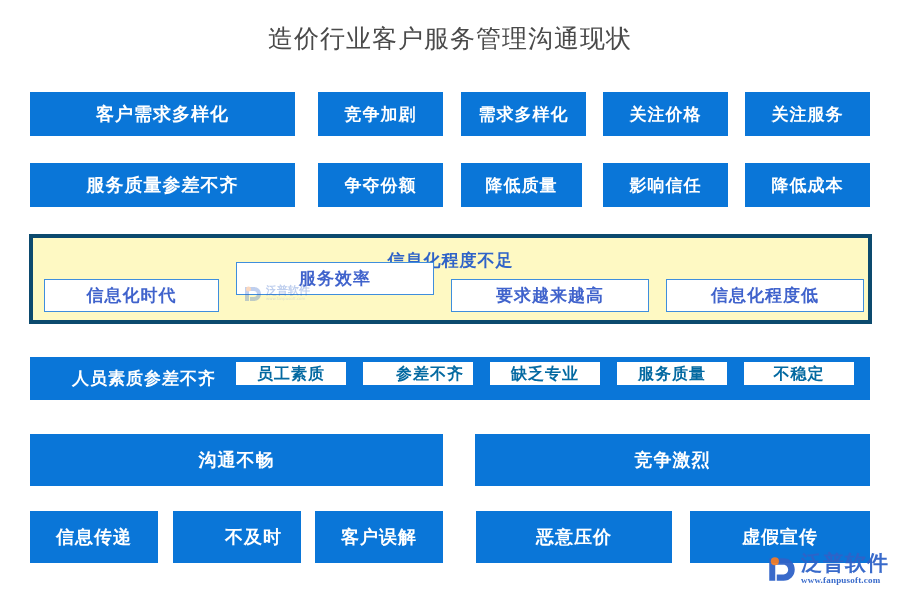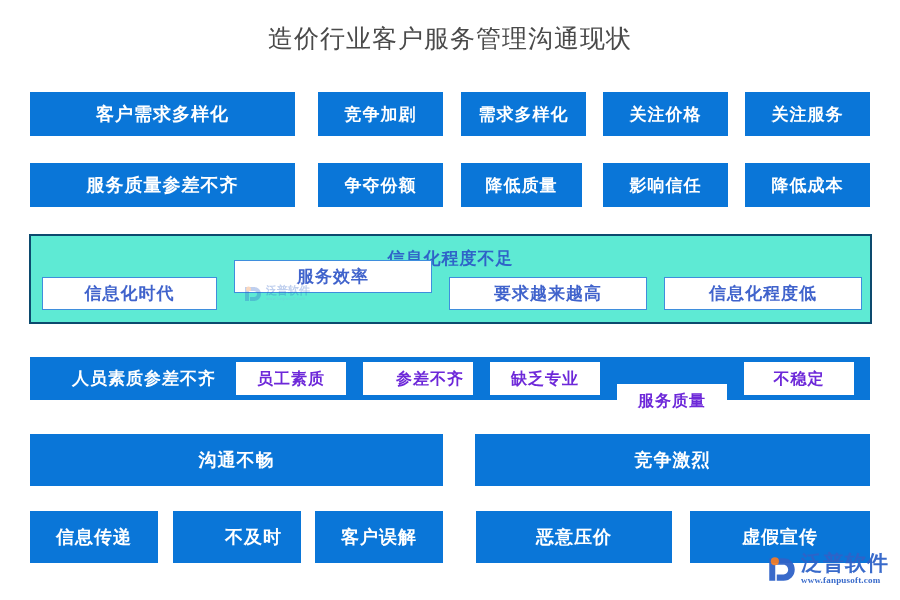--- a/index.html
+++ b/index.html
@@ -55,22 +55,22 @@
   }
 
   
   .panel {
     position: absolute;
     left: 29px;
     top: 234px;
     width: 843px;
     height: 90px;
     box-sizing: border-box;
-    background: #5eead4;
-    border: 2px solid #0c4a6e;
+    background: #fef9c3;
+    border: 4px solid #0c4a6e;
   }
   .panel-title {
     position: absolute;
     left: 0;
     top: 11px;
     width: 100%;
     text-align: center;
     font-size: 17px;
     font-weight: bold;
     color: #2f63c8;
@@ -112,24 +112,24 @@
     align-items: center;
     justify-content: center;
     color: #ffffff;
     font-size: 17px;
     font-weight: bold;
     letter-spacing: 1px;
   }
   .band-box {
     position: absolute;
     top: 5px;
-    height: 33px;
+    height: 23px;
     box-sizing: border-box;
     background: #ffffff;
-    color: #6d28d9;
+    color: #0369a1;
     font-size: 16px;
     font-weight: bold;
     letter-spacing: 1px;
     display: flex;
     align-items: center;
     justify-content: center;
     text-align: center;
     line-height: 1;
   }
 
@@ -245,21 +245,21 @@
       <div class="wm-sub">www.fanpusoft.com</div>
     </div>
   </div>
 
   <div class="band">
     <div class="band-label">人员素质参差不齐</div>
 
     <div class="band-box" style="left:206px; width:110px;">员工素质</div>
     <div class="band-box" style="left:333px; width:110px;padding-left:24px;">参差不齐</div>
     <div class="band-box" style="left:460px; width:110px;">缺乏专业</div>
-    <div class="band-box" style="left:587px; width:110px;margin-top:22px;">服务质量</div>
+    <div class="band-box" style="left:587px; width:110px;">服务质量</div>
     <div class="band-box" style="left:714px; width:110px;">不稳定</div>
   </div>
 
   <div class="chip big" style="left:30px; top:434px; width:413px; height:52px;">沟通不畅</div>
   <div class="chip big" style="left:475px; top:434px; width:395px; height:52px;">竞争激烈</div>
 
   <div class="chip big" style="left:30px; top:511px; width:128px; height:52px;">信息传递</div>
   <div class="chip big" style="left:173px; top:511px; width:128px; height:52px;padding-left:33px;">不及时</div>
   <div class="chip big" style="left:315px; top:511px; width:128px; height:52px;">客户误解</div>
   <div class="chip big" style="left:476px; top:511px; width:196px; height:52px;">恶意压价</div>

